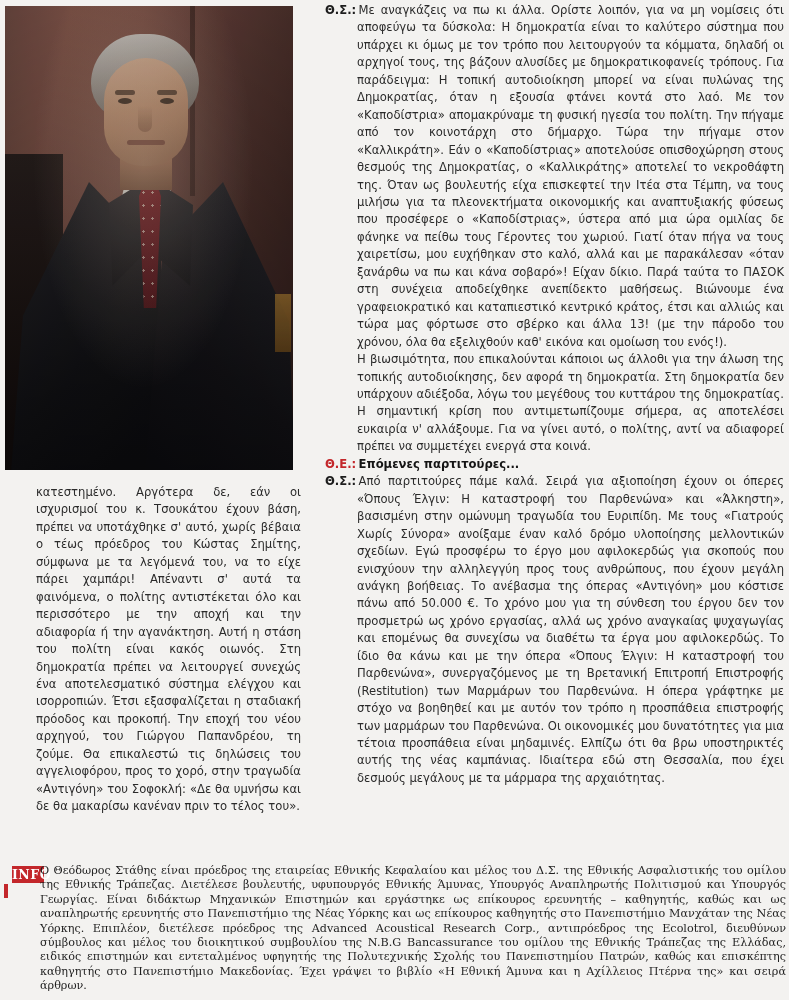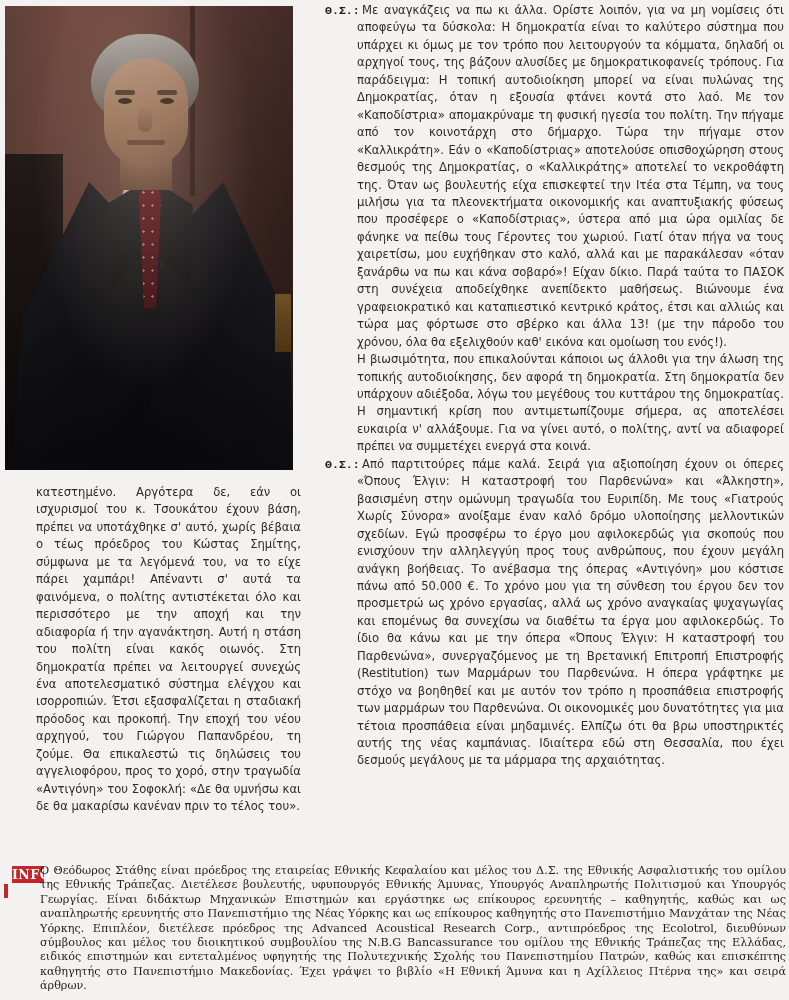--- a/index.html
+++ b/index.html
@@ -178,21 +178,20 @@
     width: 459px;
   }
   .para {
     margin: 0;
     text-indent: 0;
   }
   .para + .para { margin-top: 0; }
   .qa-label {
     font-weight: bold;
     white-space: nowrap;
-    font-family: Liberation Mono, monospace;
   }
   .q .qa-label { color: #c3272b; }
   .a .qa-label { color: #1d1d1d; }
   .q .qa-text { font-weight: bold; color: #141414; }
   .hang {
     padding-left: 34px;
     text-indent: -34px;
   }
   .hang-r {
     padding-left: 32px;
@@ -273,20 +272,21 @@
     <div class="photo-vig"></div>
     <div class="halftone"></div>
   </div>
 
   <div id="right-col" class="col">
 
     <p class="para hang-r a"><span class="qa-label">Θ.Σ.: </span><span class="qa-text">Με αναγκάζεις να πω κι άλλα. Ορίστε λοιπόν, για να μη νομίσεις ότι αποφεύγω τα δύσκολα: Η δημοκρατία είναι το καλύτερο σύστημα που υπάρχει κι όμως με τον τρόπο που λειτουργούν τα κόμματα, δηλαδή οι αρχηγοί τους, της βάζουν αλυσίδες με δημοκρατικοφανείς τρόπους. Για παράδειγμα: Η τοπική αυτοδιοίκηση μπορεί να είναι πυλώνας της Δημοκρατίας, όταν η εξουσία φτάνει κοντά στο λαό. Με τον «Καποδίστρια» απομακρύναμε τη φυσική ηγεσία του πολίτη. Την πήγαμε από τον κοινοτάρχη στο δήμαρχο. Τώρα την πήγαμε στον «Καλλικράτη». Εάν ο «Καποδίστριας» αποτελούσε οπισθοχώρηση στους θεσμούς της Δημοκρατίας, ο «Καλλικράτης» αποτελεί το νεκροθάφτη της. Όταν ως βουλευτής είχα επισκεφτεί την Ιτέα στα Τέμπη, να τους μιλήσω για τα πλεονεκτήματα οικονομικής και αναπτυξιακής φύσεως που προσέφερε ο «Καποδίστριας», ύστερα από μια ώρα ομιλίας δε φάνηκε να πείθω τους Γέροντες του χωριού. Γιατί όταν πήγα να τους χαιρετίσω, μου ευχήθηκαν στο καλό, αλλά και με παρακάλεσαν «όταν ξανάρθω να πω και κάνα σοβαρό»! Είχαν δίκιο. Παρά ταύτα το ΠΑΣΟΚ στη συνέχεια αποδείχθηκε ανεπίδεκτο μαθήσεως. Βιώνουμε ένα γραφειοκρατικό και καταπιεστικό κεντρικό κράτος, έτσι και αλλιώς και τώρα μας φόρτωσε στο σβέρκο και άλλα 13! (με την πάροδο του χρόνου, όλα θα εξελιχθούν καθ' εικόνα και ομοίωση του ενός!).</span></p>
 
     <p class="para nohang-r"><span>Η βιωσιμότητα, που επικαλούνται κάποιοι ως άλλοθι για την άλωση της τοπικής αυτοδιοίκησης, δεν αφορά τη δημοκρατία. Στη δημοκρατία δεν υπάρχουν αδιέξοδα, λόγω του μεγέθους του κυττάρου της δημοκρατίας. Η σημαντική κρίση που αντιμετωπίζουμε σήμερα, ας αποτελέσει ευκαιρία ν' αλλάξουμε. Για να γίνει αυτό, ο πολίτης, αντί να αδιαφορεί πρέπει να συμμετέχει ενεργά στα κοινά.</span></p>
 
+    <p class="para hang-r q"><span class="qa-label" style="color: rgb(195, 39, 43);">Θ.Ε.: </span><span class="qa-text">Επόμενες παρτιτούρες...</span></p>
 
     <p class="para hang-r a"><span class="qa-label">Θ.Σ.: </span><span class="qa-text">Από παρτιτούρες πάμε καλά. Σειρά για αξιοποίηση έχουν οι όπερες «Όπους Έλγιν: Η καταστροφή του Παρθενώνα» και «Άλκηστη», βασισμένη στην ομώνυμη τραγωδία του Ευριπίδη.  Με τους «Γιατρούς Χωρίς Σύνορα» ανοίξαμε έναν καλό δρόμο υλοποίησης μελλοντικών σχεδίων. Εγώ προσφέρω το έργο μου αφιλοκερδώς για σκοπούς που ενισχύουν την αλληλεγγύη προς τους ανθρώπους, που έχουν μεγάλη ανάγκη βοήθειας. Το ανέβασμα της όπερας «Αντιγόνη» μου κόστισε πάνω από 50.000 €. Το χρόνο μου για τη σύνθεση του έργου δεν τον προσμετρώ ως χρόνο εργασίας, αλλά ως χρόνο αναγκαίας ψυχαγωγίας και επομένως θα συνεχίσω να διαθέτω τα έργα μου αφιλοκερδώς. Το ίδιο θα κάνω και με την όπερα «Όπους Έλγιν: Η καταστροφή του Παρθενώνα», συνεργαζόμενος με τη Βρετανική Επιτροπή Επιστροφής (Restitution) των Μαρμάρων του Παρθενώνα. Η όπερα γράφτηκε με στόχο να βοηθηθεί και με αυτόν τον τρόπο η προσπάθεια επιστροφής των μαρμάρων του Παρθενώνα. Οι οικονομικές μου δυνατότητες για μια τέτοια προσπάθεια είναι μηδαμινές. Ελπίζω ότι θα βρω υποστηρικτές αυτής της νέας καμπάνιας. Ιδιαίτερα εδώ στη Θεσσαλία, που έχει δεσμούς μεγάλους με τα μάρμαρα της αρχαιότητας.</span></p>
   </div>
 
   <div id="left-col" class="col">
 
     <p class="para"><span>κατεστημένο. Αργότερα δε, εάν οι ισχυρισμοί του κ. Τσουκάτου έχουν βάση, πρέπει να υποτάχθηκε σ' αυτό, χωρίς βέβαια ο τέως πρόεδρος του Κώστας Σημίτης, σύμφωνα με τα λεγόμενά του, να το είχε πάρει χαμπάρι! Απέναντι σ' αυτά τα φαινόμενα, ο πολίτης αντιστέκεται όλο και περισσότερο με την αποχή και την αδιαφορία ή την αγανάκτηση. Αυτή η στάση του πολίτη είναι κακός οιωνός. Στη δημοκρατία πρέπει να λειτουργεί συνεχώς ένα αποτελεσματικό σύστημα ελέγχου και ισορροπιών. Έτσι εξασφαλίζεται η σταδιακή πρόοδος και προκοπή. Την εποχή του νέου αρχηγού, του Γιώργου Παπανδρέου, τη ζούμε. Θα επικαλεστώ τις δηλώσεις του αγγελιοφόρου, προς το χορό, στην τραγωδία «Αντιγόνη» του Σοφοκλή: «Δε θα υμνήσω και δε θα μακαρίσω κανέναν πριν το τέλος του».</span></p>
 
   </div>
 

